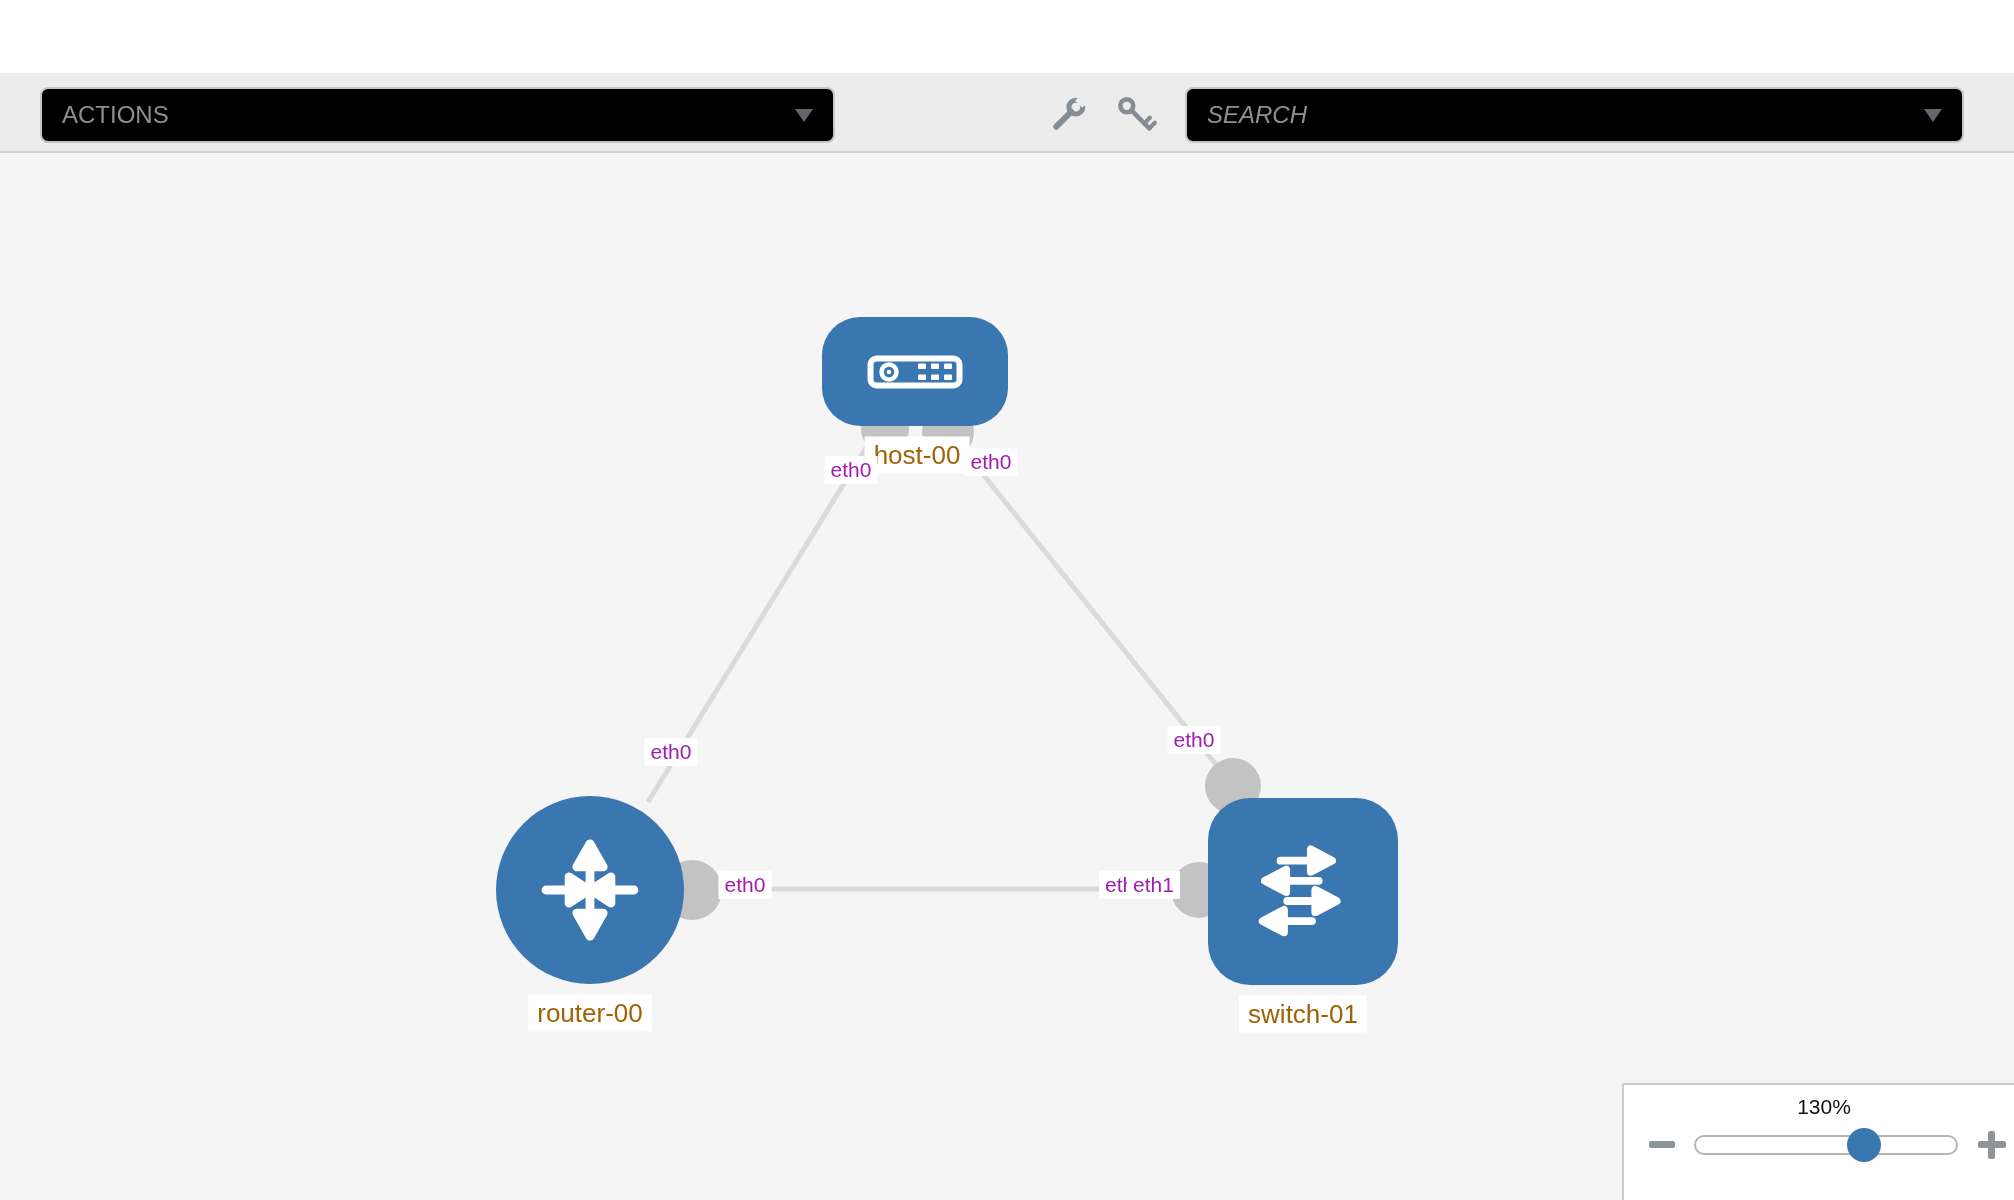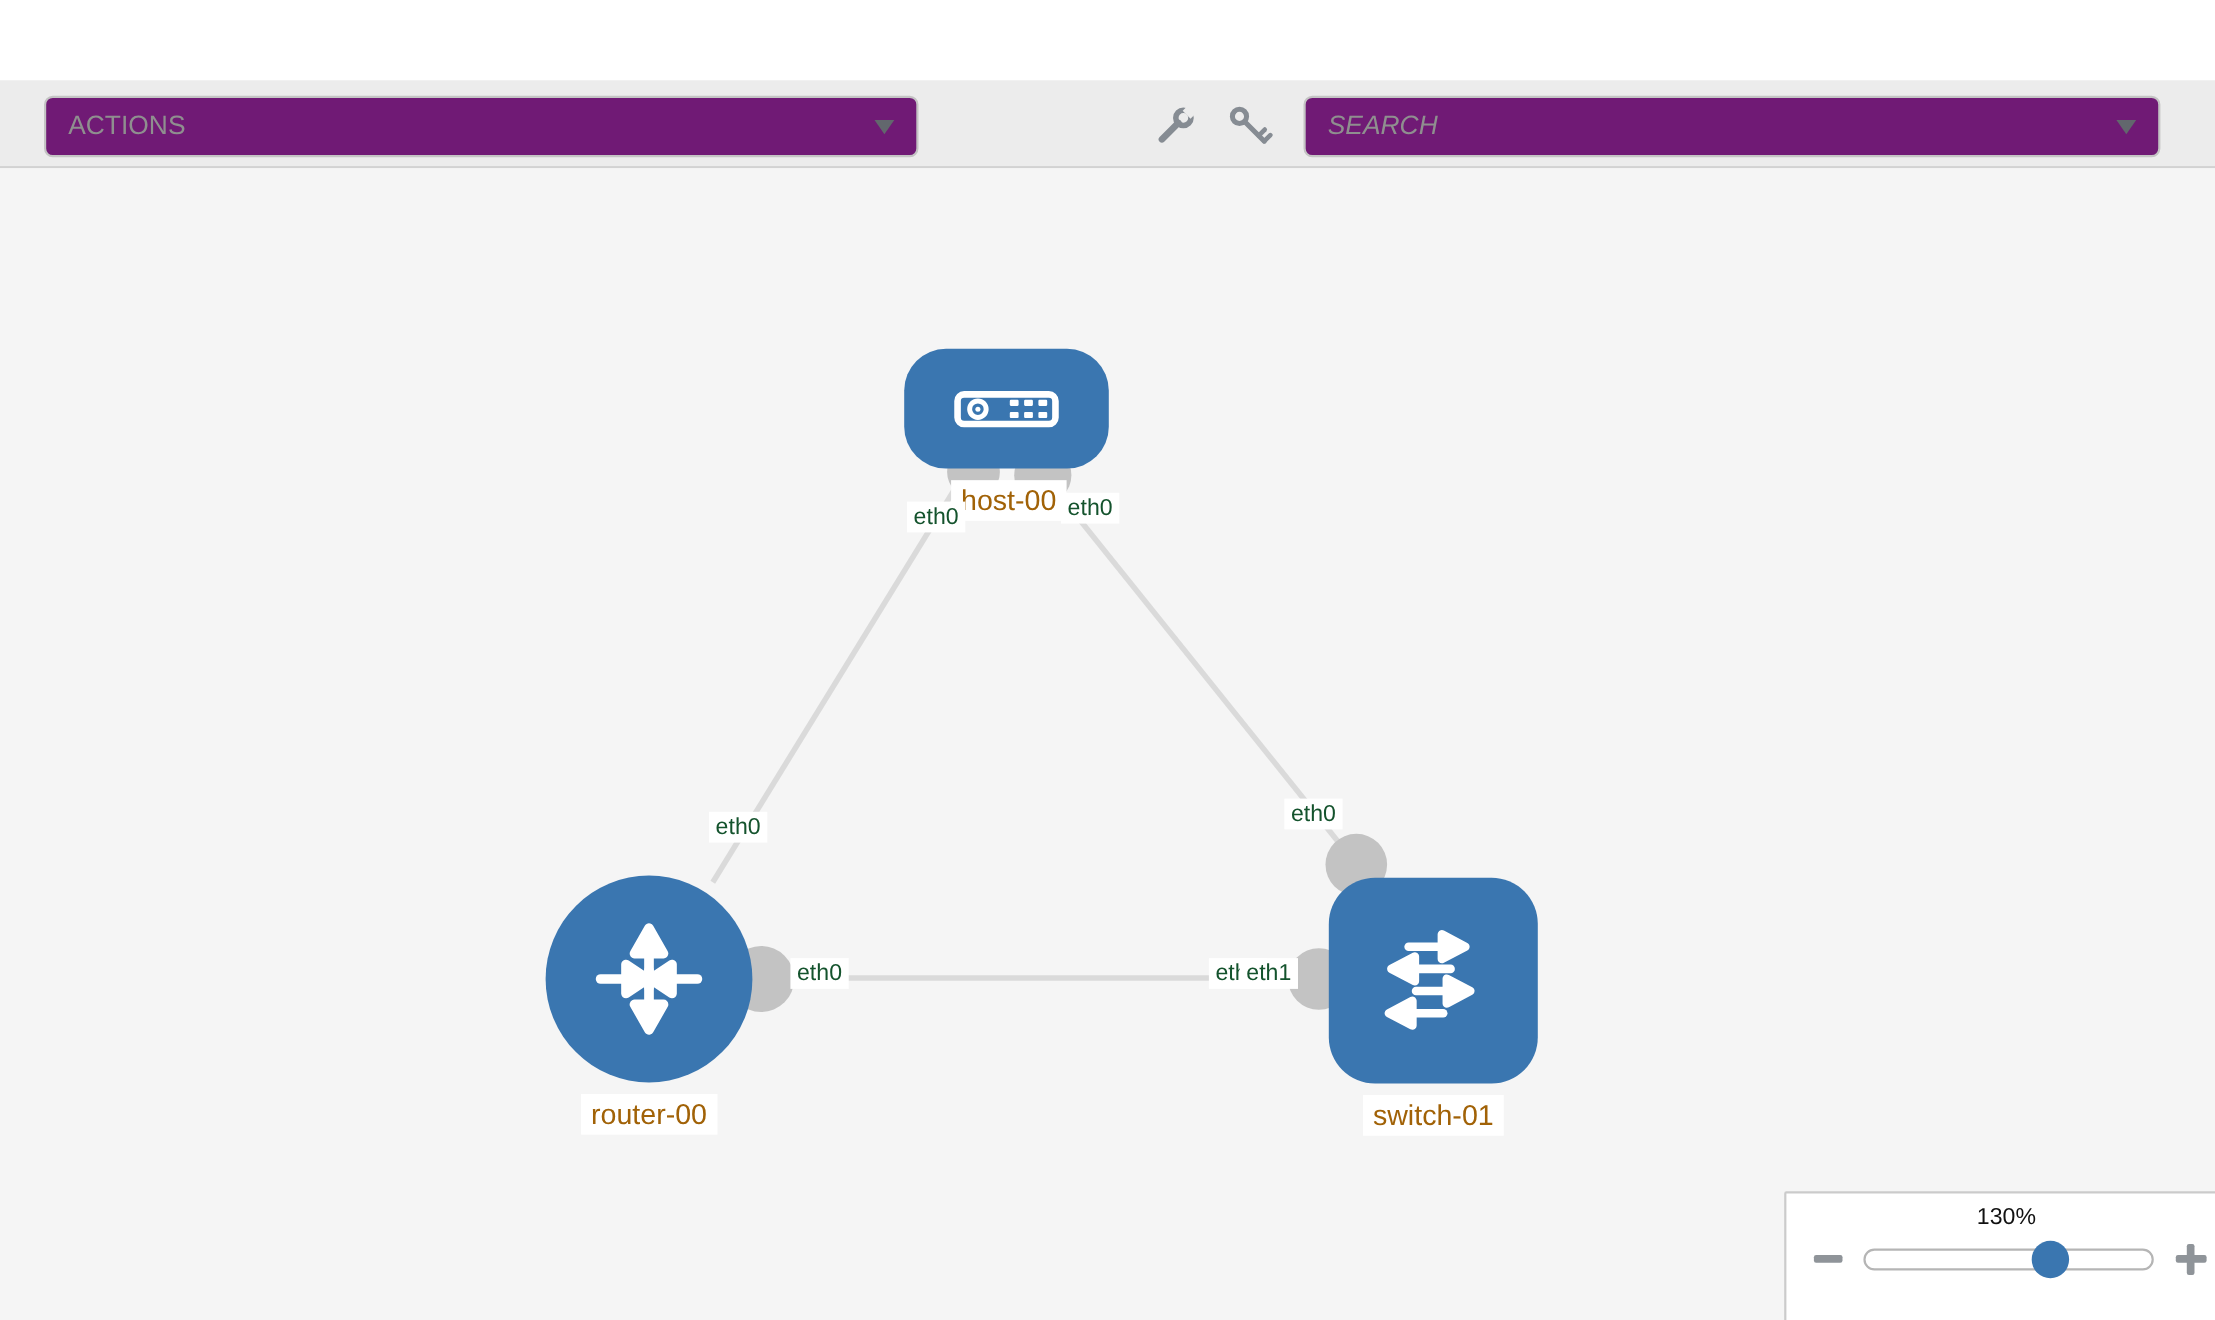--- a/index.html
+++ b/index.html
@@ -9,21 +9,21 @@
   
   .header{position:absolute;left:0;top:0;width:2014px;height:72px;background:#fff;
           border-bottom:1px solid #e2e2e2;}
   .page-title{position:absolute;left:40px;top:0;line-height:72px;font-size:27px;
               font-weight:bold;color:#575757;letter-spacing:.2px;}
   .close-btn{position:absolute;right:36px;top:20px;width:32px;height:32px;cursor:pointer;}
 
   
   .toolbar{position:absolute;left:0;top:73px;width:2014px;height:78px;background:#ececec;
            border-bottom:2px solid #d2d2d2;}
-  .dropdown{position:absolute;top:14px;height:52px;background:#701a75;
+  .dropdown{position:absolute;top:14px;height:52px;background:#000000;
             border:2px solid #c4c4c4;border-radius:8px;display:flex;align-items:center;
             justify-content:space-between;padding:0 20px;font-size:24px;color:#8f8f8f;
             cursor:pointer;}
   .dd-actions{left:40px;width:751px;}
   .dd-search{left:1185px;width:735px;font-style:italic;}
   .caret{width:0;height:0;border-left:9px solid transparent;border-right:9px solid transparent;
          border-top:13px solid #62676d;}
   .tool-icon{position:absolute;top:19px;width:46px;height:46px;cursor:pointer;}
   .tool-wrench{left:1045px;}
   .tool-key{left:1113px;}
@@ -34,21 +34,21 @@
   .edges-layer{position:absolute;left:0;top:0;}
 
   .node{position:absolute;background:#3a76b0;display:flex;align-items:center;
         justify-content:center;cursor:pointer;}
   .node-host{left:822px;top:164px;width:186px;height:109px;border-radius:38px;}
   .node-router{left:496px;top:643px;width:188px;height:188px;border-radius:50%;}
   .node-switch{left:1208px;top:645px;width:190px;height:187px;border-radius:42px;}
 
   .node-label{position:absolute;transform:translate(-50%,-50%);background:#fff;
               font-size:26px;color:#a16207;padding:3px 9px;white-space:nowrap;}
-  .eth-label{position:absolute;background:#fff;font-size:21px;color:#14532d;
+  .eth-label{position:absolute;background:#fff;font-size:21px;color:#a21caf;
              padding:2px 6px;white-space:nowrap;}
   .eth-centered{transform:translate(-50%,-50%);}
   .eth-overlap{position:absolute;width:0;height:0;}
   .eth-overlap .eth-label{position:absolute;transform:translateY(-50%);}
 
   
   .zoom-panel{position:absolute;left:1622px;top:930px;width:400px;height:130px;
               background:#fff;border:2px solid #cbcbcb;border-radius:2px;}
   .zoom-level{position:absolute;left:0;top:10px;width:400px;text-align:center;
               font-size:21px;color:#111;}

